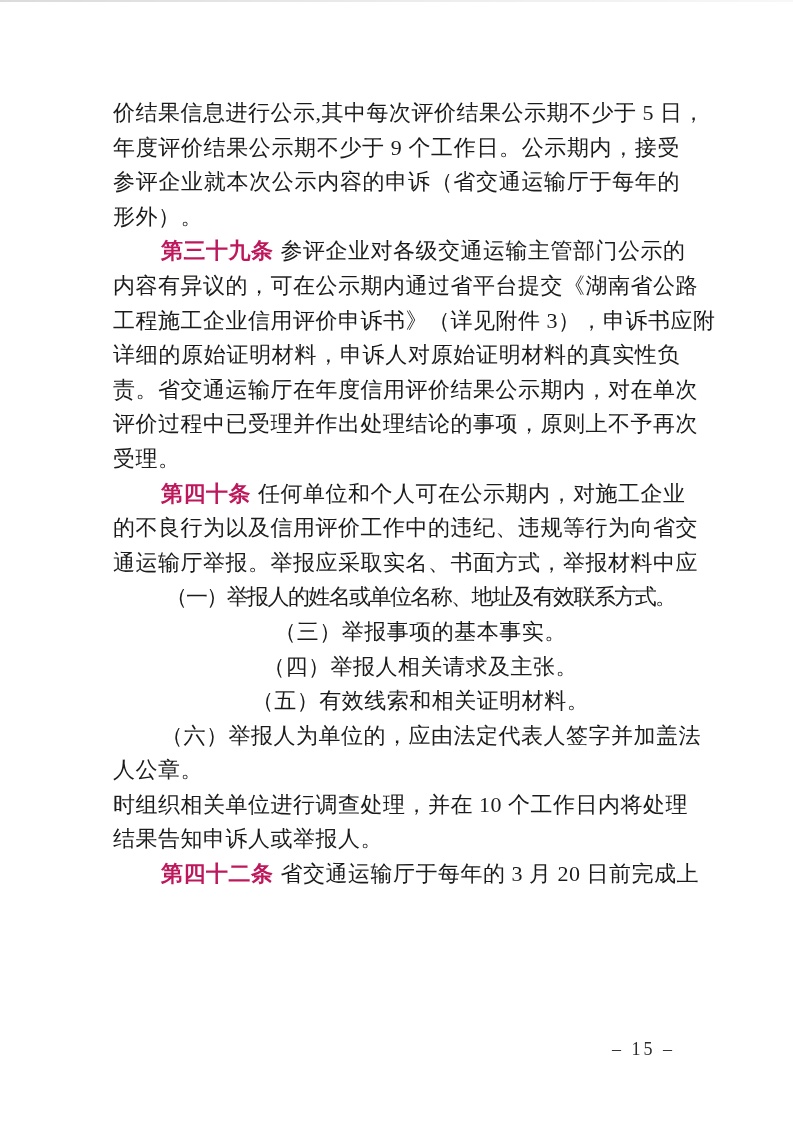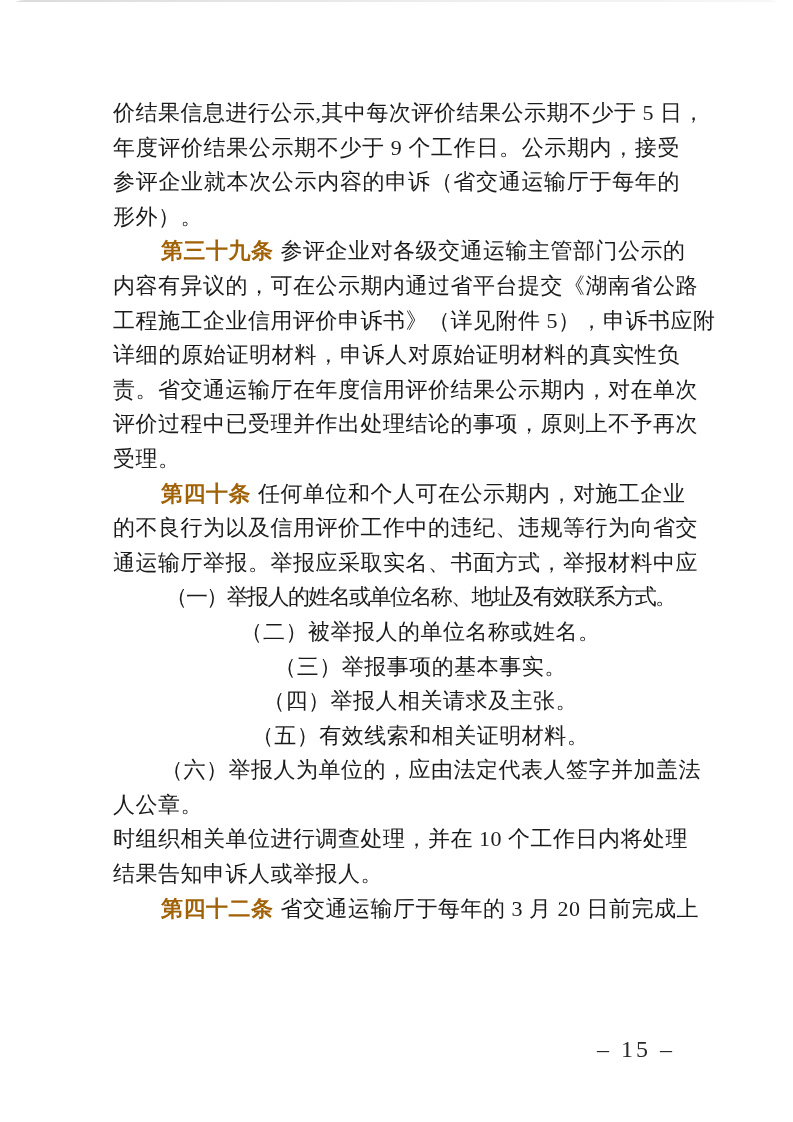--- a/index.html
+++ b/index.html
@@ -8,21 +8,20 @@
     background: #ffffff;
   }
   .page {
     position: relative;
     width: 793px;
     height: 1122px;
     background: #ffffff;
     overflow: hidden;
     font-family: "Liberation Serif", "DejaVu Serif", serif;
     color: #1b1b1b;
-    border-radius: 25px;
   }
   .top-edge {
     position: absolute;
     top: 0; left: 0; right: 0;
     height: 2px;
     background: linear-gradient(to right, rgba(0,0,0,0.14), rgba(0,0,0,0.07) 55%, rgba(0,0,0,0.03));
   }
   .body-text {
     position: absolute;
     top: 96px;
@@ -46,28 +45,28 @@
   .line.indent {
     text-indent: 48px;
     text-align: center;
   }
   .line.tight {
     letter-spacing: -1.6px;
   }
   .term {
     font-weight: bold;
     font-family: "Liberation Sans", "DejaVu Sans", sans-serif;
-    color: #a16207;
+    color: #be185d;
     margin-right: 7px;
   }
   .footer-pagenum {
     position: absolute;
     top: 1038px;
     right: 118px;
-    font-size: 24px;
+    font-size: 18px;
     line-height: 22px;
     letter-spacing: 3px;
     color: #2a2a2a;
     font-family: "Liberation Serif", "DejaVu Serif", serif;
   }
 </style>
 </head>
 <body>
 
 <div class="page">
@@ -75,32 +74,31 @@
 
   <div class="body-text">
 
     <div class="line fill">价结果信息进行公示,其中每次评价结果公示期不少于 5 日，</div>
     <div class="line fill">年度评价结果公示期不少于 9 个工作日。公示期内，接受</div>
     <div class="line fill">参评企业就本次公示内容的申诉（省交通运输厅于每年的</div>
     <div class="line">形外）。</div>
 
     <div class="line fill indent"><span class="term">第三十九条</span><span>参评企业对各级交通运输主管部门公示的</span></div>
     <div class="line fill">内容有异议的，可在公示期内通过省平台提交《湖南省公路</div>
-    <div class="line fill">工程施工企业信用评价申诉书》（详见附件 5），申诉书应附</div>
+    <div class="line fill">工程施工企业信用评价申诉书》（详见附件 3），申诉书应附</div>
     <div class="line fill">详细的原始证明材料，申诉人对原始证明材料的真实性负</div>
     <div class="line fill">责。省交通运输厅在年度信用评价结果公示期内，对在单次</div>
     <div class="line fill">评价过程中已受理并作出处理结论的事项，原则上不予再次</div>
     <div class="line">受理。</div>
 
     <div class="line fill indent"><span class="term">第四十条</span><span>任何单位和个人可在公示期内，对施工企业</span></div>
     <div class="line fill">的不良行为以及信用评价工作中的违纪、违规等行为向省交</div>
     <div class="line fill">通运输厅举报。举报应采取实名、书面方式，举报材料中应</div>
 
     <div class="line indent tight">（一）举报人的姓名或单位名称、地址及有效联系方式。</div>
-    <div class="line indent">（二）被举报人的单位名称或姓名。</div>
     <div class="line indent">（三）举报事项的基本事实。</div>
     <div class="line indent">（四）举报人相关请求及主张。</div>
     <div class="line indent">（五）有效线索和相关证明材料。</div>
     <div class="line fill indent">（六）举报人为单位的，应由法定代表人签字并加盖法</div>
     <div class="line">人公章。</div>
 
     <div class="line fill">时组织相关单位进行调查处理，并在 10 个工作日内将处理</div>
     <div class="line">结果告知申诉人或举报人。</div>
 
     <div class="line fill indent"><span class="term">第四十二条</span><span>省交通运输厅于每年的 3 月 20 日前完成上</span></div>

